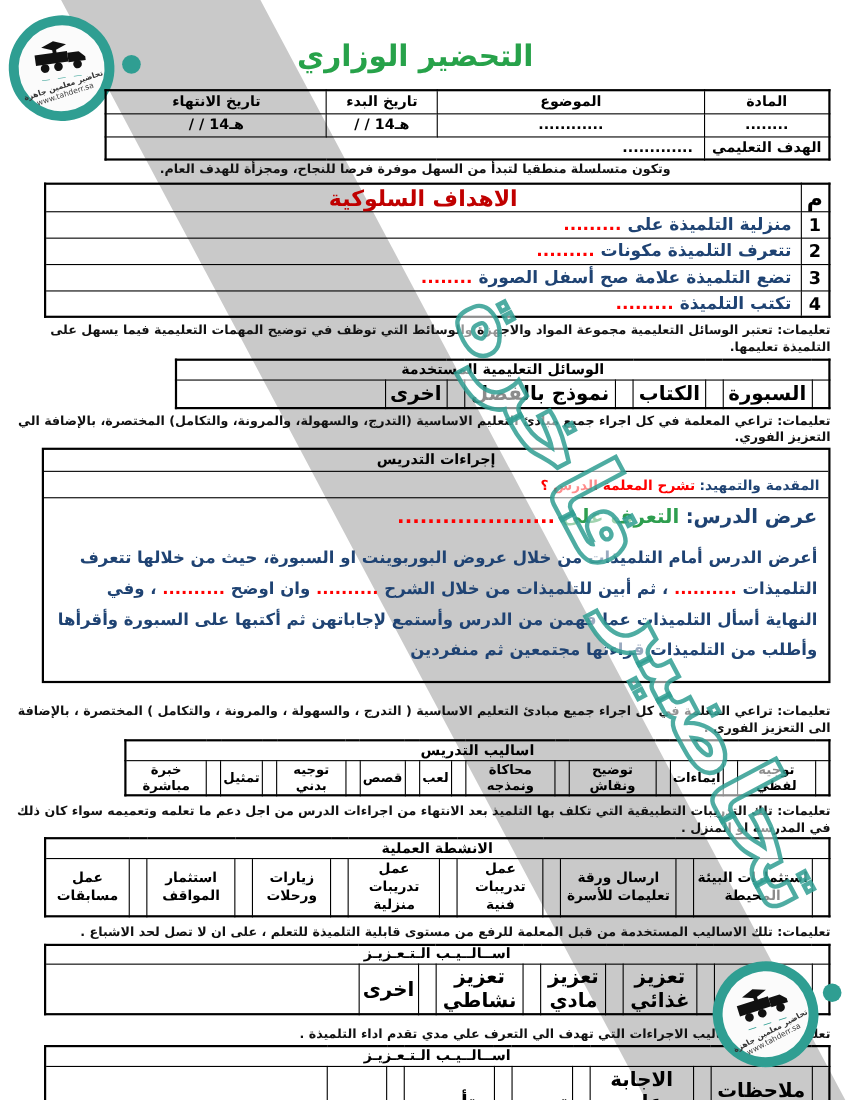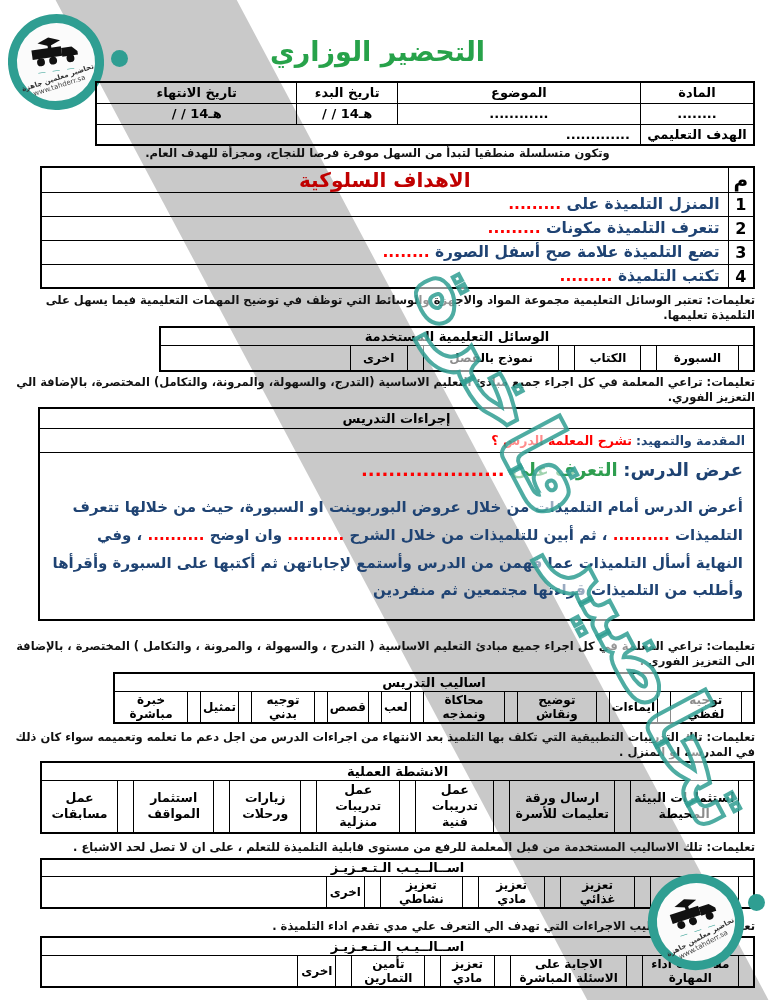--- a/index.html
+++ b/index.html
@@ -64,21 +64,21 @@
   .t-obj .obj-head { color:#c00000; text-align:center; }
   .t-obj .numcol { width:26px; text-align:center; }
   .t-obj td { height:24px; }
   .t-obj .num { font-size:16px; color:#000; }
   .t-obj .obj-text { text-align:right; padding-right:8px; font-size:15.5px; }
   .navy { color:#1f4373; font-weight:bold; }
   .green { color:#2e9e4f; font-weight:bold;text-align:right; }
   .red { color:#ff0000; font-weight:bold; }
 
   .thead { height:18px; font-size:13px; text-align:center; color:#000; }
-  .lbl { font-size:12px; text-align:center; color:#000; padding:1px 3px; }
+  .lbl { font-size:18px; text-align:center; color:#000; padding:1px 3px; }
   .cb { width:16px; }
   .fillcell { width:38%; }
 
   .t-tools { width:596px; margin-top:3px; }
   .t-tools td { height:26px; }
   .t-tools .fillcell { width:32%; }
 
   .proc { width:717px; margin-top:2px; border:2px solid #000; }
   .proc-head { border-bottom:1px solid #000; text-align:center; font-weight:bold; font-size:13px; height:20px; line-height:20px; }
   .proc-intro { border-bottom:1px solid #000; text-align:right; font-size:12.5px; padding:4px 8px; }
@@ -155,21 +155,21 @@
     <p class="note note-center">وتكون متسلسلة منطقيا لتبدأ من السهل موفرة فرصا للنجاح، ومجزأة للهدف العام.</p>
 
     <table class="t t-obj">
       <tbody>
           <tr>
         <th class="numcol">م</th>
         <th class="obj-head">الاهداف السلوكية</th>
       </tr>
       <tr>
         <td class="numcol num">1</td>
-        <td class="obj-text"><span class="navy">المنزل التلميذة على </span><span class="dots">.........</span></td>
+        <td class="obj-text"><span class="navy">منزلية التلميذة على </span><span class="dots">.........</span></td>
       </tr>
       <tr>
         <td class="numcol num">2</td>
         <td class="obj-text"><span class="navy">تتعرف التلميذة مكونات </span><span class="dots">.........</span></td>
       </tr>
       <tr>
         <td class="numcol num">3</td>
         <td class="obj-text"><span class="navy">تضع التلميذة علامة صح أسفل الصورة </span><span class="dots">........</span></td>
       </tr>
       <tr>

